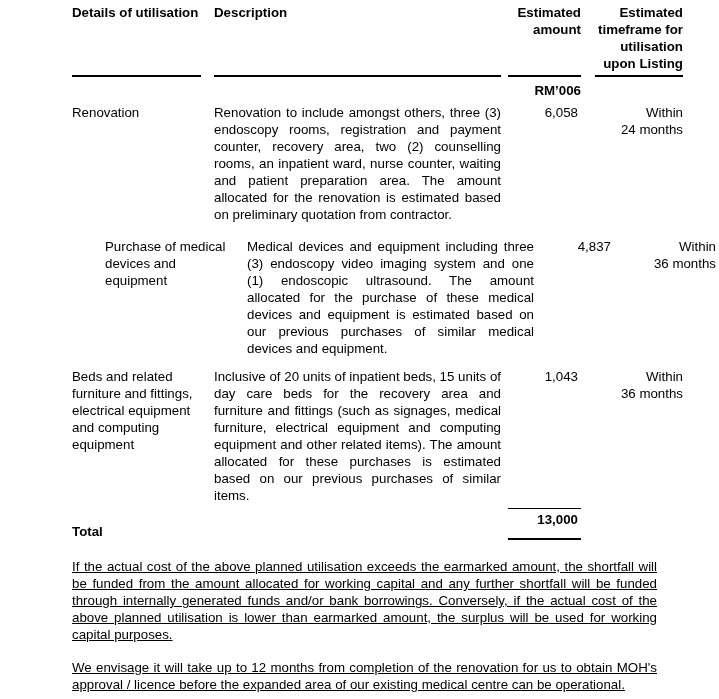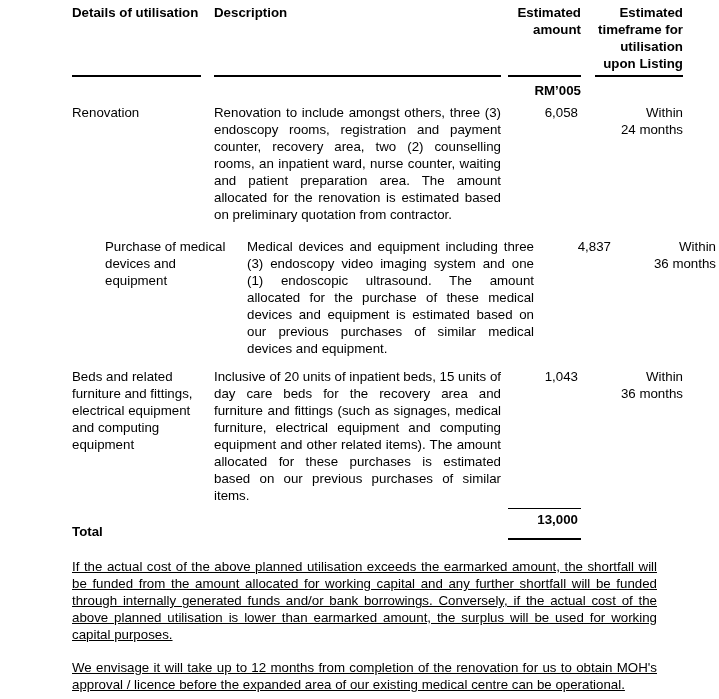--- a/index.html
+++ b/index.html
@@ -62,21 +62,21 @@
         <span>Estimated amount</span>
       </div>
       <div class="c4">
         <span>Estimated timeframe for utilisation upon Listing</span>
       </div>
     </div>
 
     <div class="row unit-row">
       <div class="c1"></div>
       <div class="c2"></div>
-      <div class="c3">RM’005</div>
+      <div class="c3">RM’006</div>
       <div class="c4"></div>
     </div>
 
     <div class="row data-row">
       <div class="c1">
         <div>Renovation</div>
       </div>
       <div class="c2 desc">Renovation to include amongst others, three (3) endoscopy rooms, registration and payment counter, recovery area, two (2) counselling rooms, an inpatient ward, nurse counter, waiting and patient preparation area. The amount allocated for the renovation is estimated based on preliminary quotation from contractor.</div>
       <div class="c3 amt">6,058</div>
       <div class="c4">

